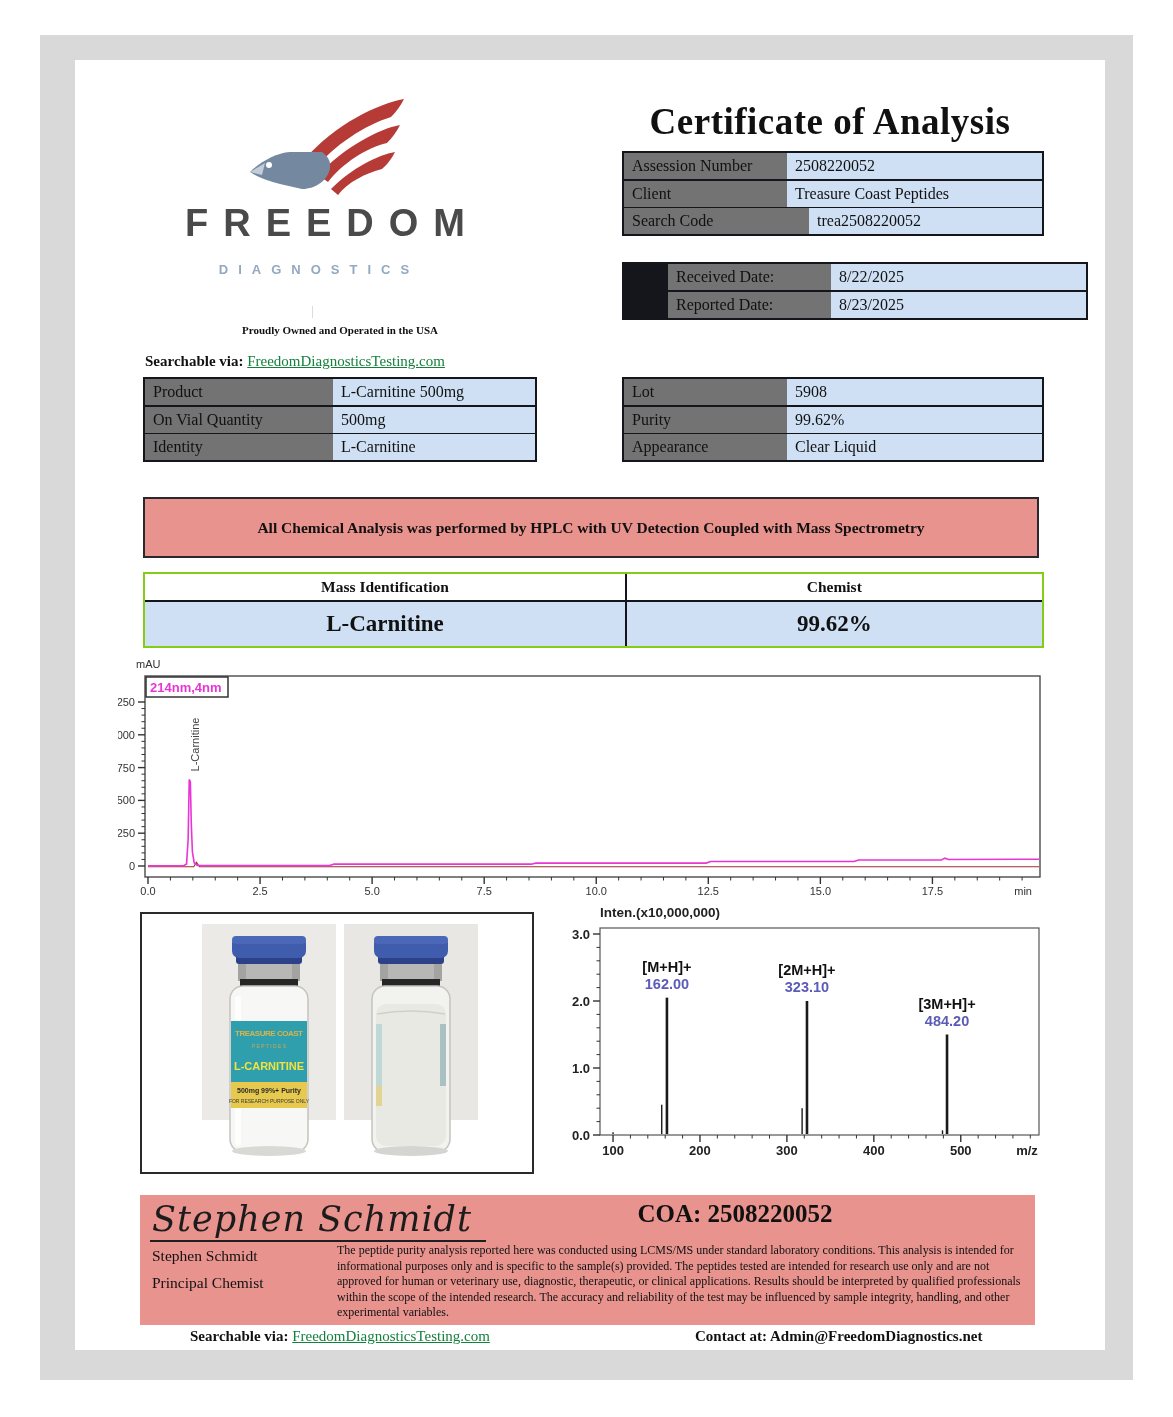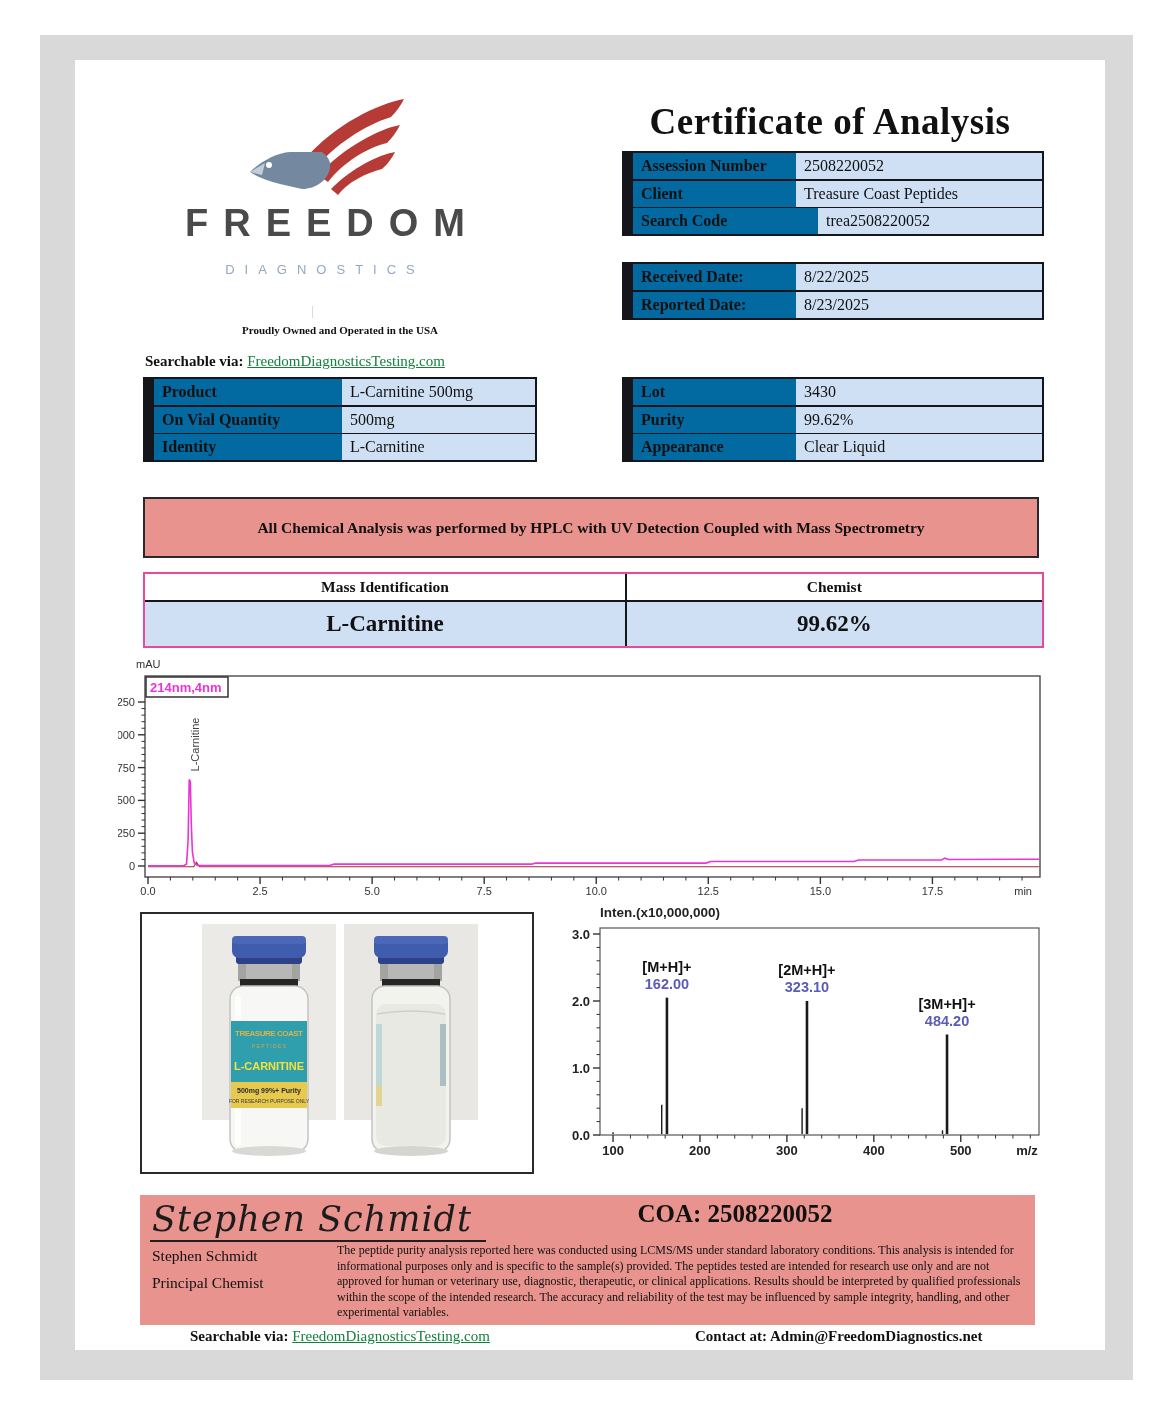--- a/index.html
+++ b/index.html
@@ -6,44 +6,44 @@
   .canvas { position:relative; width:1173px; height:1417px; background:#ffffff;
             font-family:"Liberation Serif", serif; color:#111; overflow:hidden; }
   .abs { position:absolute; }
   .gray-frame { left:40px; top:35px; width:1093px; height:1345px; background:#d9d9d9; }
   .doc { left:75px; top:60px; width:1030px; height:1290px; background:#ffffff; }
 
   
   .brand-word { left:170px; top:202px; width:300px; text-align:center;
     font-family:"Liberation Sans", sans-serif; font-weight:bold; font-size:38px;
     letter-spacing:15px; color:#4a4a4a; text-indent:15px; }
-  .brand-sub { left:170px; top:262px; width:300px; text-align:center;
-    font-family:"Liberation Sans", sans-serif; font-weight:normal; font-size:13px;
+  .brand-sub { left:164px; top:262px; width:300px; text-align:center;
+    font-family:"Liberation Sans", sans-serif; font-weight:bold; font-size:13px;
     letter-spacing:10px; color:#93a9c1; text-indent:10px; }
   .logo-tick { left:311px; top:303px; color:#c9c9c9; font-size:13px; }
   .tagline { left:140px; top:324px; width:400px; text-align:center; font-weight:bold; font-size:11px; }
   .searchable { font-weight:bold; font-size:15px; }
   .searchable a, .footer-line a { color:#15803d; text-decoration:underline; font-weight:normal; }
 
   .coa-title { left:630px; top:100px; width:400px; text-align:center;
     font-weight:bold; font-size:37px; letter-spacing:0.5px; }
 
   
   .btable { border:2px solid #15151c; background:#15151c; }
   .btable .trow { display:flex; }
   .btable .trow + .trow { margin-top:1.5px; }
   .cell { padding:2px 8px 3px 8px; font-size:16px; line-height:21px; box-sizing:border-box; }
-  .cell.h { background:#0369a1; font-weight:bold;margin-left:9px; }
+  .cell.h { background:#737373; font-weight:normal; }
   .cell.v { background:#cfe0f5; flex:1; }
 
   .banner { left:143px; top:489px; width:892px; height:57px; background:#e8938e;
     border:2px solid #28282e; display:flex; align-items:center; justify-content:center;
     font-weight:bold; font-size:15.5px;margin-top:8px; }
 
-  .mass-table { left:143px; top:572px; width:897px; border:2px solid #ec4899; background:#15151c; }
+  .mass-table { left:143px; top:572px; width:897px; border:2px solid #84cc16; background:#15151c; }
   .mass-table .hrow { display:flex; margin-bottom:1.5px; }
   .mass-table .drow { display:flex; }
   .mass-table .mh { background:#fff; font-weight:bold; font-size:15.5px; text-align:center; padding:4px 0; }
   .mass-table .md { background:#cfe0f5; font-weight:bold; font-size:23px; text-align:center; padding:9px 0; }
   .mc1 { width:480px; } .mc2 { flex:1; margin-left:1.5px; }
 
   .vial-frame { left:140px; top:912px; width:390px; height:258px; border:2px solid #2a2a2a; background:#fff; }
   .photo { top:924px; width:134px; height:196px; }
 
   .sig-block { left:140px; top:1195px; width:895px; height:130px; background:#e8938e; }
@@ -93,21 +93,21 @@
     <div class="trow">
       <div class="cell h" style="width:163px">Client</div>
       <div class="cell v">Treasure Coast Peptides</div>
       </div>
     <div class="trow">
       <div class="cell h" style="width:185px">Search Code</div>
       <div class="cell v">trea2508220052</div>
       </div>
   </div>
 
-  <div class="abs btable" style="left:622px;top:262px;width:418px;">
+  <div class="abs btable" style="left:622px;top:262px;width:418px;padding-left:44px;">
     <div class="trow">
       <div class="cell h" style="width:163px">Received Date:</div>
       <div class="cell v">8/22/2025</div>
       </div>
     <div class="trow">
       <div class="cell h" style="width:163px">Reported Date:</div>
       <div class="cell v">8/23/2025</div>
       </div>
   </div>
 
@@ -122,21 +122,21 @@
       </div>
     <div class="trow">
       <div class="cell h" style="width:188px">Identity</div>
       <div class="cell v">L-Carnitine</div>
       </div>
   </div>
 
   <div class="abs btable" style="left:622px;top:377px;width:418px;">
     <div class="trow">
       <div class="cell h" style="width:163px">Lot</div>
-      <div class="cell v">3430</div>
+      <div class="cell v">5908</div>
       </div>
     <div class="trow">
       <div class="cell h" style="width:163px">Purity</div>
       <div class="cell v">99.62%</div>
       </div>
     <div class="trow">
       <div class="cell h" style="width:163px">Appearance</div>
       <div class="cell v">Clear Liquid</div>
       </div>
   </div>

